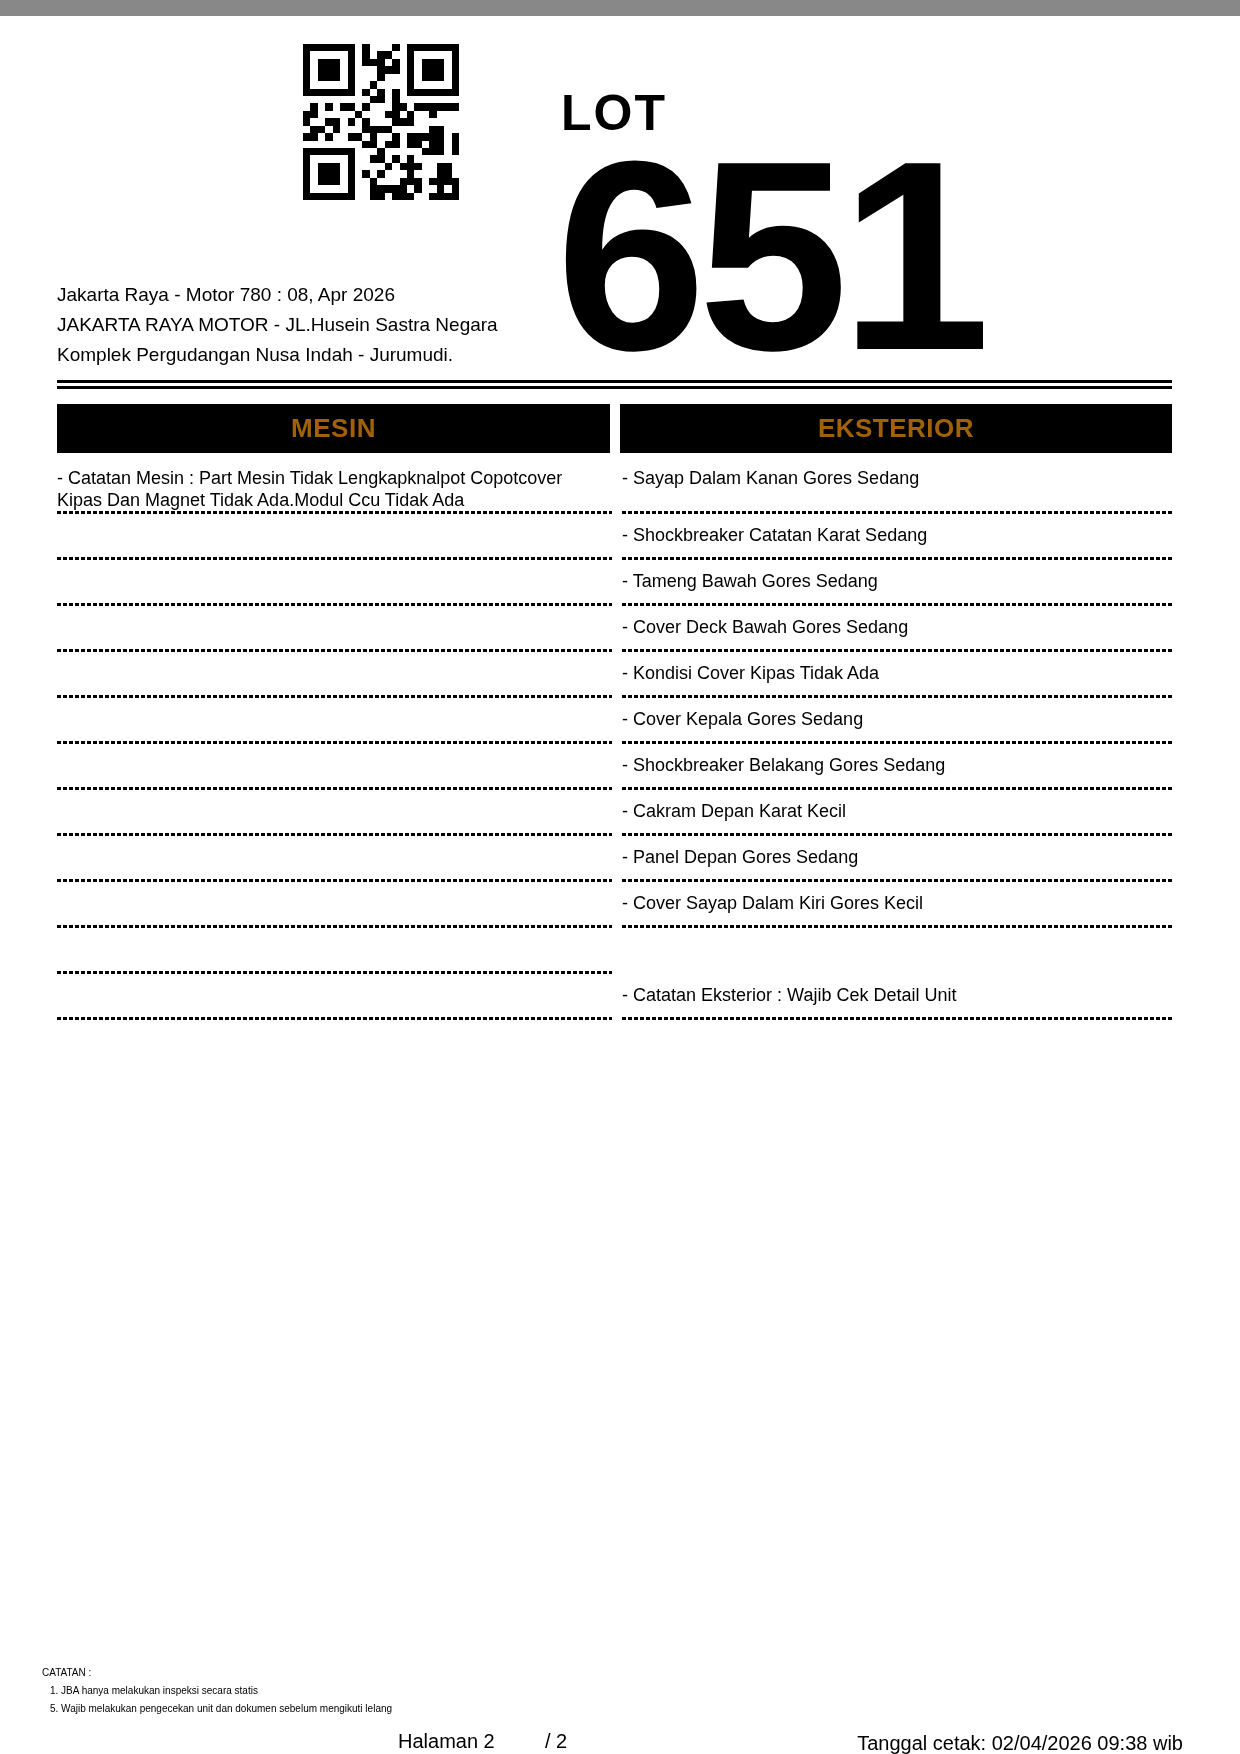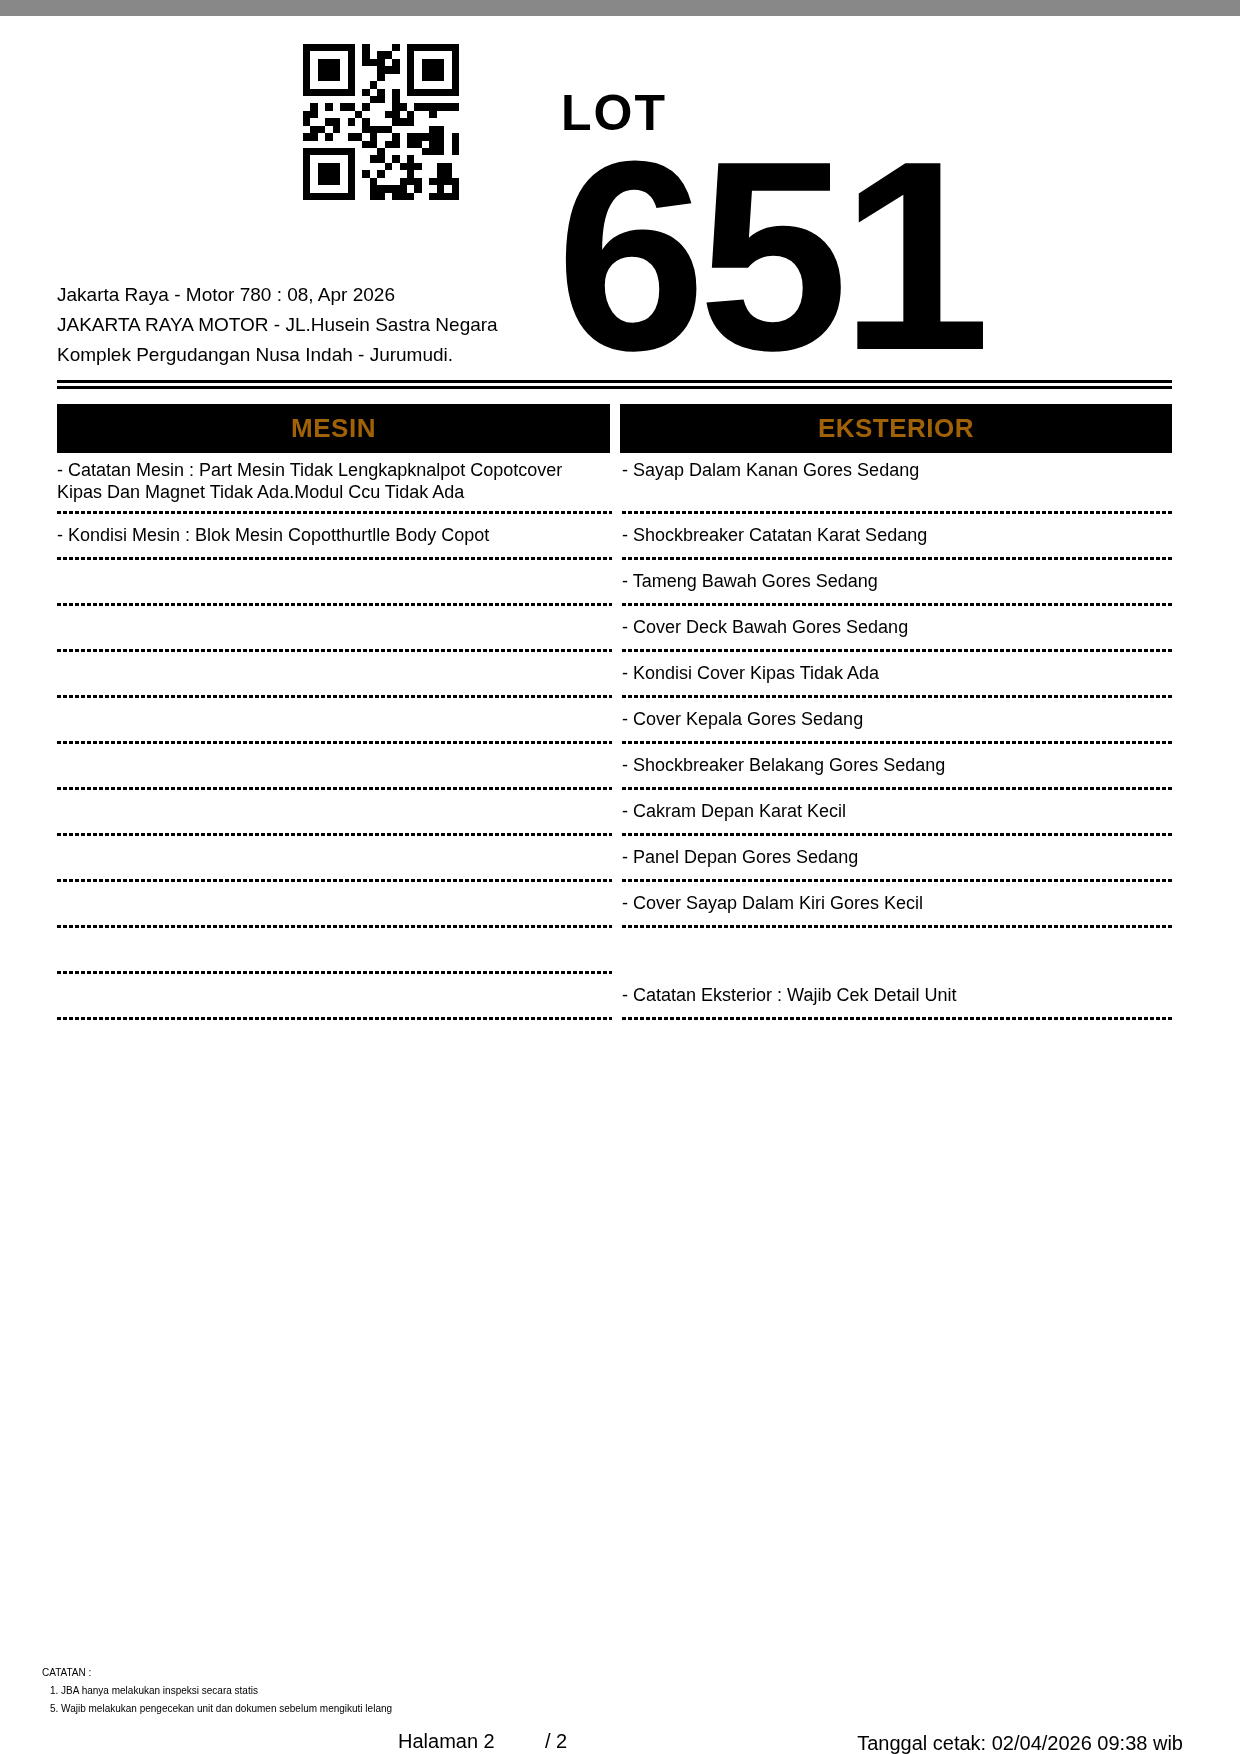--- a/index.html
+++ b/index.html
@@ -42,21 +42,21 @@
   
   .table{
     position:absolute;left:57px;top:437px;width:1115px;
   }
   .trow{display:flex;height:46px;}
   .trow:first-child{height:61px;}
   .cell{
     position:relative;font-size:18px;line-height:22px;padding-top:10px;
     box-sizing:border-box;
   }
-  .trow:first-child .cell{padding-top:6px;}
+  .trow:first-child .cell{padding-top:14px;}
   .cell.left{width:555px;margin-right:10px;}
   .cell.left .celltext{max-width:520px;display:block;}
   .cell.right{width:550px;}
   .dotline{
     position:absolute;left:0;right:0;bottom:0;height:3px;
     background:repeating-linear-gradient(90deg,#000 0 4px,transparent 4px 6px);
   }
   
   .catatan{
     position:absolute;left:42px;top:1648px;
@@ -231,21 +231,20 @@
         <span class="dotline"></span>
       </div>
       <div class="cell right">
         <span class="celltext">- Sayap Dalam Kanan Gores Sedang</span>
         <span class="dotline"></span>
       </div>
     </div>
 
     <div class="trow">
       <div class="cell left">
-        <span class="celltext">- Kondisi Mesin : Blok Mesin Copotthurtlle Body Copot</span>
         <span class="dotline"></span>
       </div>
       <div class="cell right">
         <span class="celltext">- Shockbreaker Catatan Karat Sedang</span>
         <span class="dotline"></span>
       </div>
     </div>
 
     <div class="trow">
       <div class="cell left">

